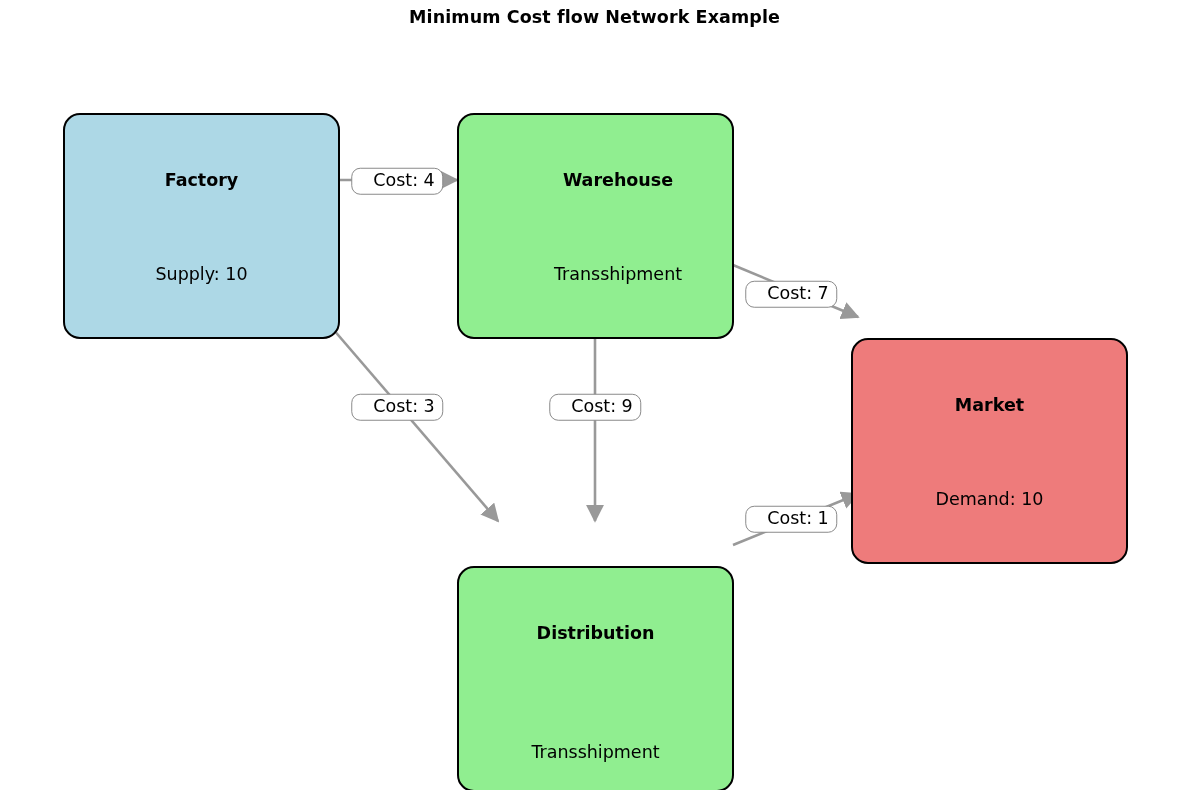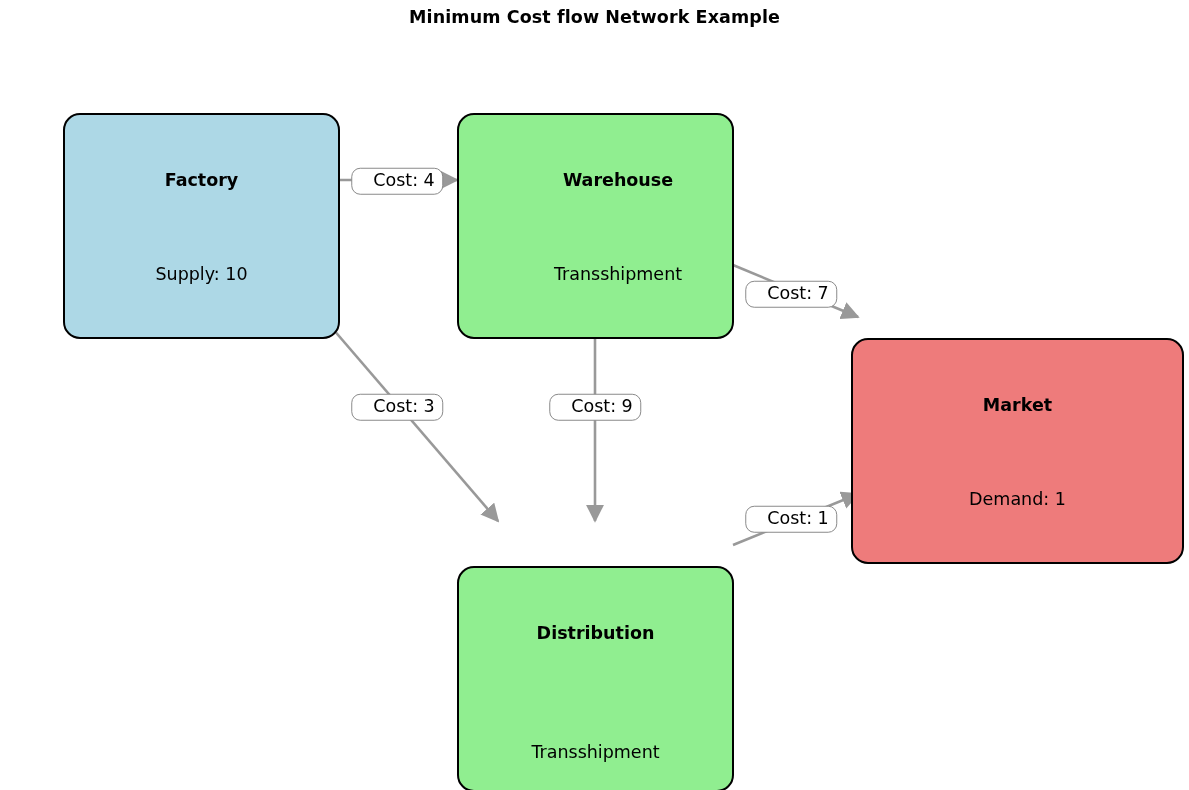--- a/index.html
+++ b/index.html
@@ -62,21 +62,21 @@
   #node-factory {
     left: 63px; top: 67px; width: 277px; height: 226px;
     background: #ADD8E6;
   }
   #node-warehouse {
     left: 457px; top: 67px; width: 277px; height: 226px;
     background: #90EE90;
     padding-left: 45px;
   }
   #node-market {
-    left: 851px; top: 292px; width: 333px; height: 226px;
+    left: 851px; top: 292px; width: 277px; height: 226px;
     background: #EE7B7B;
   }
   #node-distribution {
     left: 457px; top: 520px; width: 277px; height: 226px;
     background: #90EE90;
     gap: 25px;
   }
   .node .node-title { margin-top: 57px; }
   .node .node-sub   { margin-top: 76px; }
 
@@ -124,21 +124,21 @@
     <div class="node-sub">Supply: 10</div>
   </div>
 
   <div class="node" id="node-warehouse">
     <div class="node-title">Warehouse</div>
     <div class="node-sub">Transshipment</div>
   </div>
 
   <div class="node" id="node-market">
     <div class="node-title">Market</div>
-    <div class="node-sub">Demand: 1</div>
+    <div class="node-sub">Demand: 10</div>
   </div>
 
   <div class="node" id="node-distribution">
     <div class="node-title">Distribution</div>
     <div class="node-sub">Transshipment</div>
   </div>
 
   <div class="edge-label" style="left:397px; top:181px;">Cost: 4</div>
   <div class="edge-label" style="left:397px; top:407px;">Cost: 3</div>
   <div class="edge-label" style="left:595px; top:407px;">Cost: 9</div>

